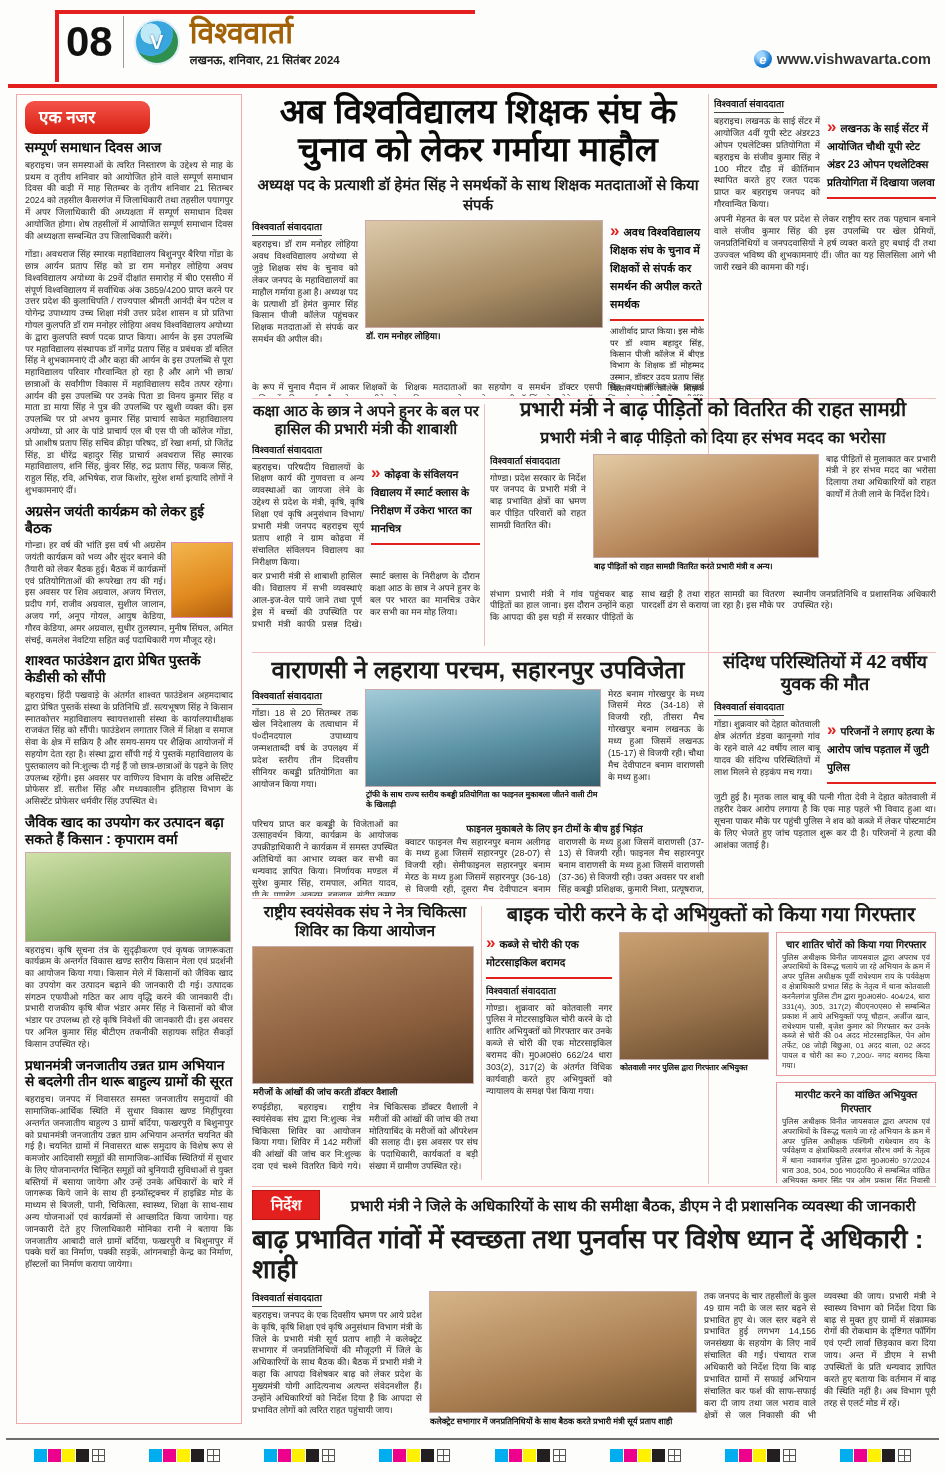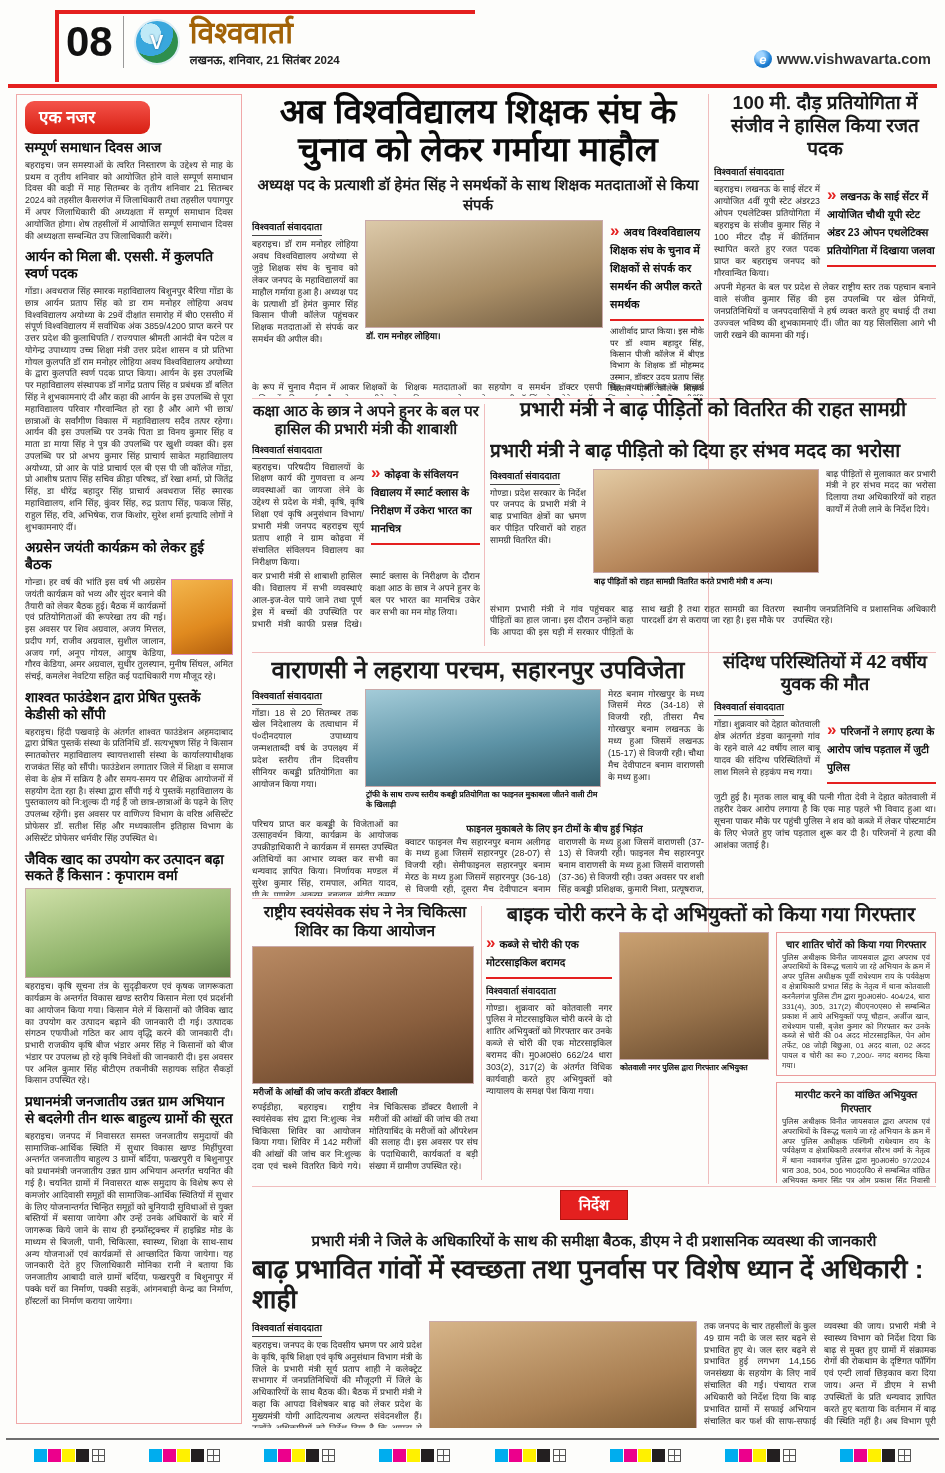--- a/index.html
+++ b/index.html
@@ -61,33 +61,33 @@
   .pinkbox .bx-body { font-size:7.6px; line-height:1.3; text-align:justify; color:#2a2a2a; }
   
   .h-main { font-size:34px; font-weight:800; text-align:center; line-height:1.12; color:#0b0b0b; }
   .sub-main { font-size:15px; font-weight:800; text-align:center; margin-top:6px; }
   .h-19 { font-size:19px; font-weight:800; text-align:center; line-height:1.2; }
   .h-15 { font-size:15px; font-weight:800; text-align:center; line-height:1.22; }
   .h-21 { font-size:20px; font-weight:800; text-align:center; line-height:1.18; }
   .h-25 { font-size:24px; font-weight:800; text-align:center; line-height:1.15; }
   .h-16 { font-size:15.5px; font-weight:800; text-align:center; line-height:1.22; }
   .h-26 { font-size:26px; font-weight:800; text-align:left; line-height:1.15; }
-  .sub-13 { font-size:19px; font-weight:800; text-align:left; margin-top:15px; }
+  .sub-13 { font-size:16px; font-weight:800; text-align:center; margin-top:4px; }
   .row { display:flex; gap:7px; margin-top:6px; }
   
   .ph-a { background:linear-gradient(165deg,#dcc9a9,#a88d66 60%,#6f5a40); }
   .ph-b { background:linear-gradient(160deg,#e3cba4,#b98a5e 55%,#83502e); }
   .ph-c { background:linear-gradient(170deg,#a3cbd8,#5d93a6 55%,#35616f); }
   .ph-d { background:linear-gradient(165deg,#b98a63,#8a5f3e 60%,#5d3d26); }
   .ph-e { background:linear-gradient(165deg,#caa171,#96714a 60%,#66492e); }
   .ph-f { background:linear-gradient(165deg,#d6b488,#a97f52 60%,#77552f); }
   .ph-g { background:linear-gradient(160deg,#f3b64d,#e08a1f 60%,#b35f0e); }
   .ph-h { background:linear-gradient(165deg,#cfe0a8,#8fb36a 60%,#5d7f42); }
   
-  .kickrow { display:flex; align-items:center; gap:10px;flex-direction:column; }
+  .kickrow { display:flex; align-items:center; gap:10px; }
   .kicker { background:#e4201f; color:#fff; font-weight:800; font-size:15px; padding:3px 18px 5px;
     border:1px solid #b31512; }
   .strap { font-size:15px; font-weight:800; flex:1; text-align:center; }
   
   .footer { position:absolute; top:1438px; left:0; right:0; }
   .foot-line { height:2px; background:#6f6f6f; margin:0 6px; }
   .bars { display:flex; justify-content:space-between; padding:9px 34px 0; }
   .grp { display:flex; gap:1px; align-items:center; }
   .sq { width:13px; height:13px; display:inline-block; }
   .sq.c{background:#00adee} .sq.m{background:#ec008c} .sq.y{background:#fff100} .sq.k{background:#231f20}
@@ -129,21 +129,20 @@
 
   <div class="leftcol">
     <div class="og-badge">एक नजर</div>
 
     <div class="brief">
       <div class="brief-title">सम्पूर्ण समाधान दिवस आज</div>
       <div class="brief-body">बहराइच। जन समस्याओं के त्वरित निस्तारण के उद्देश्य से माह के प्रथम व तृतीय शनिवार को आयोजित होने वाले सम्पूर्ण समाधान दिवस की कड़ी में माह सितम्बर के तृतीय शनिवार 21 सितम्बर 2024 को तहसील कैसरगंज में जिलाधिकारी तथा तहसील पयागपुर में अपर जिलाधिकारी की अध्यक्षता में सम्पूर्ण समाधान दिवस आयोजित होगा। शेष तहसीलों में आयोजित सम्पूर्ण समाधान दिवस की अध्यक्षता सम्बन्धित उप जिलाधिकारी करेंगे।</div>
     </div>
 
     <div class="brief">
-      <div class="brief-title">आर्यन को मिला बी. एससी. में कुलपति स्वर्ण पदक</div>
       <div class="brief-body">गोंडा। अवधराज सिंह स्मारक महाविद्यालय बिशुनपुर बैरिया गोंडा के छात्र आर्यन प्रताप सिंह को डा राम मनोहर लोहिया अवध विश्वविद्यालय अयोध्या के 29वें दीक्षांत समारोह में बी0 एससी0 में संपूर्ण विश्वविद्यालय में सर्वाधिक अंक 3859/4200 प्राप्त करने पर उत्तर प्रदेश की कुलाधिपति / राज्यपाल श्रीमती आनंदी बेन पटेल व योगेन्द्र उपाध्याय उच्च शिक्षा मंत्री उत्तर प्रदेश शासन व प्रो प्रतिभा गोयल कुलपति डॉ राम मनोहर लोहिया अवध विश्वविद्यालय अयोध्या के द्वारा कुलपति स्वर्ण पदक प्राप्त किया। आर्यन के इस उपलब्धि पर महाविद्यालय संस्थापक डॉ नागेंद्र प्रताप सिंह व प्रबंधक डॉ बलित सिंह ने शुभकामनाएं दी और कहा की आर्यन के इस उपलब्धि से पूरा महाविद्यालय परिवार गौरवान्वित हो रहा है और आगे भी छात्र/छात्राओं के सर्वांगीण विकास में महाविद्यालय सदैव तत्पर रहेगा। आर्यन की इस उपलब्धि पर उनके पिता डा विनय कुमार सिंह व माता डा माया सिंह ने पुत्र की उपलब्धि पर खुशी व्यक्त की। इस उपलब्धि पर प्रो अभय कुमार सिंह प्राचार्य साकेत महाविद्यालय अयोध्या, प्रो आर के पांडे प्राचार्य एल बी एस पी जी कॉलेज गोंडा, प्रो आशीष प्रताप सिंह सचिव क्रीड़ा परिषद, डॉ रेखा शर्मा, प्रो जितेंद्र सिंह, डा धीरेंद्र बहादुर सिंह प्राचार्य अवधराज सिंह स्मारक महाविद्यालय, शनि सिंह, कुंवर सिंह, रुद्र प्रताप सिंह, फकज सिंह, राहुल सिंह, रवि, अभिषेक, राज किशोर, सुरेश शर्मा इत्यादि लोगों ने शुभकामनाएं दीं।</div>
     </div>
 
     <div class="brief">
       <div class="brief-title">अग्रसेन जयंती कार्यक्रम को लेकर हुई बैठक</div>
       <div class="brief-body">
         <span class="deity ph-g"></span>
         <span>गोन्डा। हर वर्ष की भांति इस वर्ष भी अग्रसेन जयंती कार्यक्रम को भव्य और सुंदर बनाने की तैयारी को लेकर बैठक हुई। बैठक में कार्यक्रमों एवं प्रतियोगिताओं की रूपरेखा तय की गई। इस अवसर पर शिव अग्रवाल, अजय मित्तल, प्रदीप गर्ग, राजीव अग्रवाल, सुशील जालान, अजय गर्ग, अनूप गोयल, आयुष केडिया, गौरव केडिया, अमर अग्रवाल, सुधीर तुलस्यान, मुनीष सिंघल, अमित संचई, कमलेश नेवटिया सहित कई पदाधिकारी गण मौजूद रहे।</span>
       </div>
     </div>
@@ -182,21 +181,20 @@
           <span class="pq-mark">»</span>
           <span class="pq-text">अवध विश्वविद्यालय शिक्षक संघ के चुनाव में शिक्षकों से संपर्क कर समर्थन की अपील करते समर्थक</span>
         </div>
         <div class="body" style="font-size:8.4px">आशीर्वाद प्राप्त किया। इस मौके पर डॉ श्याम बहादुर सिंह, किसान पीजी कॉलेज में बीएड विभाग के शिक्षक डॉ मोहम्मद उस्मान, डॉक्टर उदय प्रताप सिंह किसान पीजी कॉलेज शिक्षक संघ के महामंत्री डॉक्टर सीडी सिंह बिसेन, कुर्मैल अब्बास, अनुपम कुमार सिंह, डॉ ज्ञानेंद्रमणि त्रिपाठी समेत अनेक शिक्षक शिक्षिकाएं उपस्थित रहे।</div>
       </div>
     </div>
     <div class="body cols3" style="margin-top:4px;height:52px">के रूप में चुनाव मैदान में आकर शिक्षकों के अधिकारों की लड़ाई और जोरदार तरीके से लड़ेंगे उन्होंने कहा कि इस संघर्ष के लिए उन्हें शिक्षक मतदाताओं का सहयोग व समर्थन चाहिए। अध्यक्ष के पद के प्रत्याशी डॉ सिंह ने अपने राजनीतिक गुरु तथा रिश्ते में मौसा मेजर डॉक्टर एसपी सिंह तथा कॉलेज के प्राचार्य प्रोफेसर डॉक्टर विनय सक्सेना से भी आशीर्वाद प्राप्त किया।</div>
   </div>
 
   <div class="art" style="top:92px;left:714px;width:222px;height:304px">
-    <div class="h-19">100 मी. दौड़ प्रतियोगिता में संजीव ने हासिल किया रजत पदक</div>
     <div class="byline" style="margin-top:5px">विश्ववार्ता संवाददाता</div>
     <div class="row" style="margin-top:3px">
       <div class="body" style="width:106px">बहराइच। लखनऊ के साई सेंटर में आयोजित 4वीं यूपी स्टेट अंडर23 ओपन एथलेटिक्स प्रतियोगिता में बहराइच के संजीव कुमार सिंह ने 100 मीटर दौड़ में कीर्तिमान स्थापित करते हुए रजत पदक प्राप्त कर बहराइच जनपद को गौरवान्वित किया।</div>
       <div style="flex:1">
         <div class="pq">
           <span class="pq-mark">»</span>
           <span class="pq-text" style="font-size:10.5px">लखनऊ के साई सेंटर में आयोजित चौथी यूपी स्टेट अंडर 23 ओपन एथलेटिक्स प्रतियोगिता में दिखाया जलवा</span>
         </div>
       </div>
     </div>

